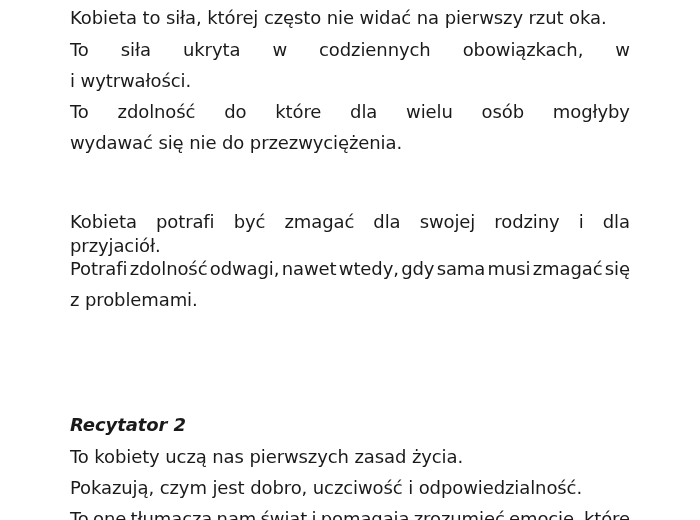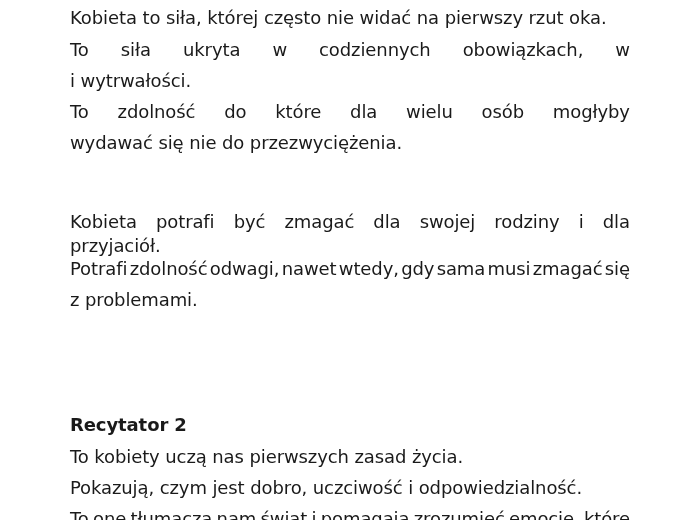--- a/index.html
+++ b/index.html
@@ -30,20 +30,21 @@
       white-space: nowrap;
       letter-spacing: -0.1px;
     }
     .justify {
       display: flex;
       justify-content: space-between;
     }
     .justify span { display: inline-block; }
     .heading {
       font-weight: bold;
+      font-style: italic;
     }
   </style>
 </head>
 <body>
 
 <div class="page">
 
   <div class="line" style="top:8px">Kobieta to siła, której często nie widać na pierwszy rzut oka.</div>
 
   <div class="line justify" style="top:40px">

